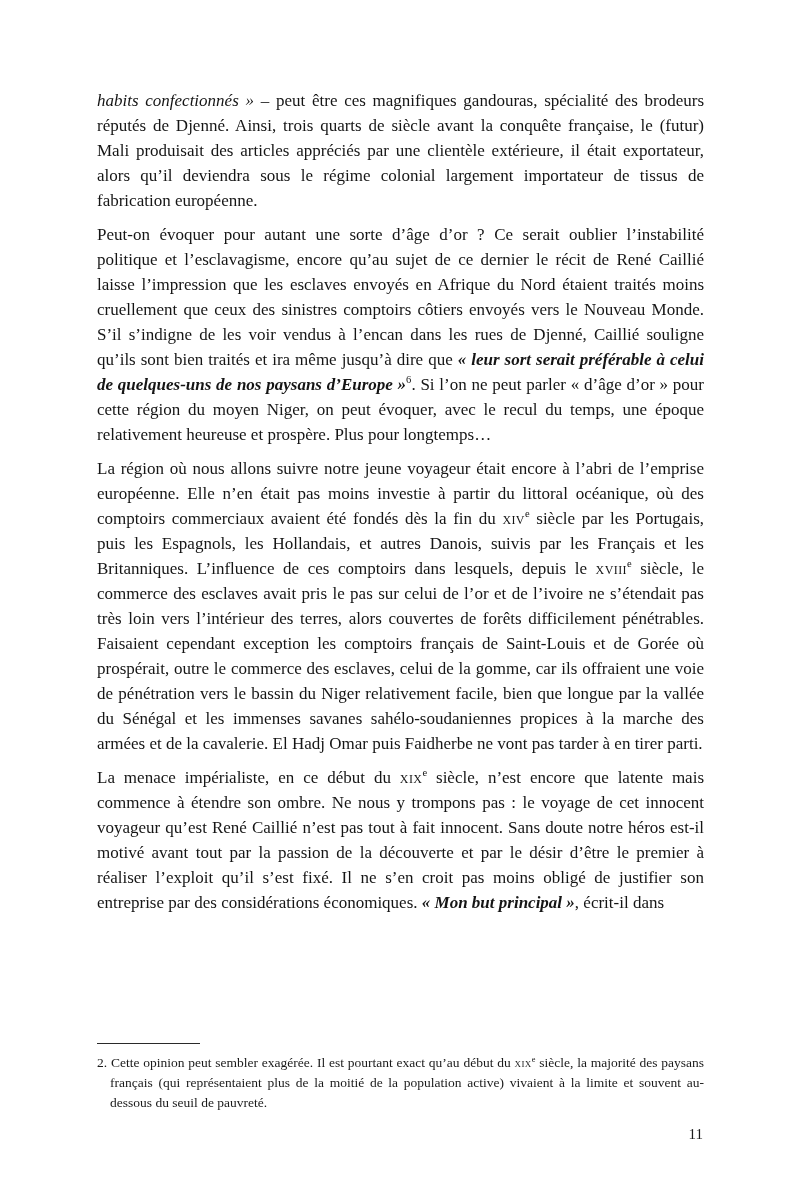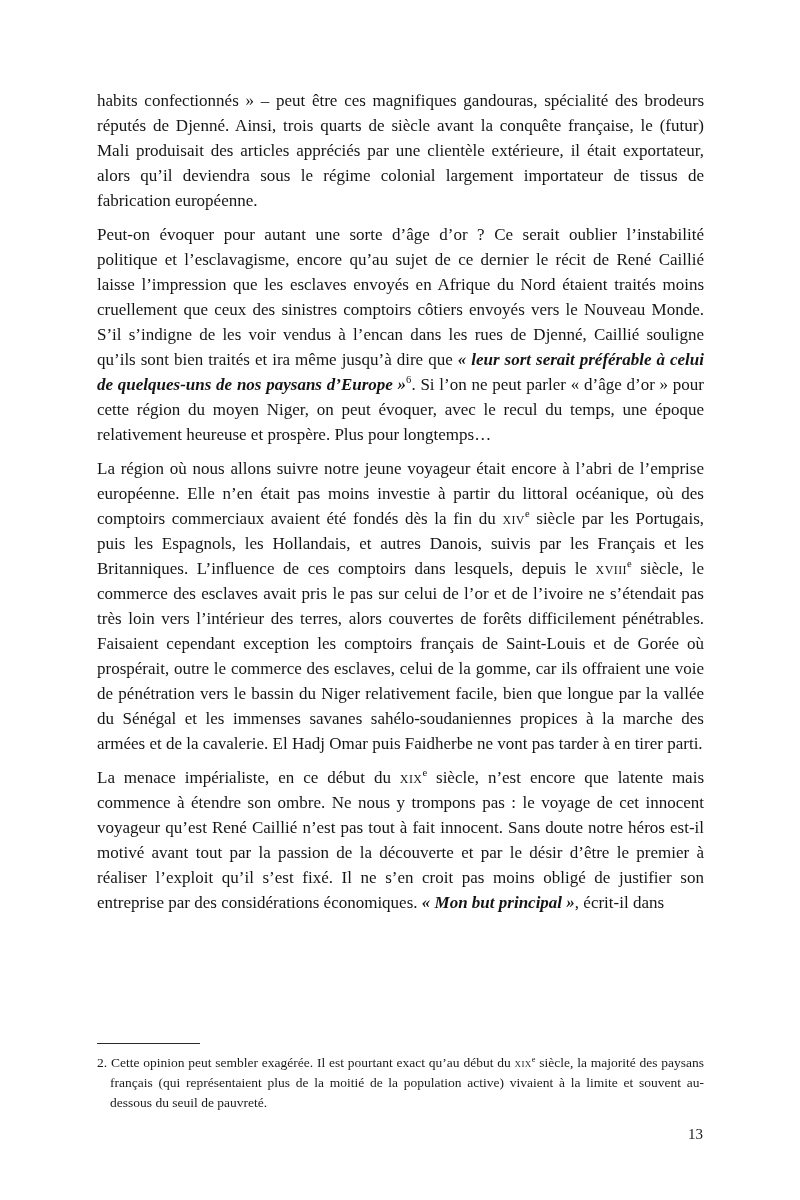--- a/index.html
+++ b/index.html
@@ -26,21 +26,21 @@
   .body-text {
     position: absolute;
     top: 88px;
     left: 97px;
     width: 607px;
     font-size: 17px;
     line-height: 25px;
     text-align: justify;
   }
   .body-text p { margin: 0 0 9px 0; }
-  .r-i  { }
+  .r-i  { font-style: italic; }
   .r-bi { font-style: italic; font-weight: 700; }
   .r-sc { font-variant: small-caps; letter-spacing: 0.4px; margin-top: 43px; }
   .r-sup { vertical-align: super; font-size: 0.62em; line-height: 0; }
   .footnote-area {
     position: absolute;
     left: 97px;
     top: 1043px;
     width: 607px;
   }
   .footnote-rule {
@@ -79,15 +79,15 @@
       <p><span>Peut-on évoquer pour autant une sorte d’âge d’or ? Ce serait oublier l’instabilité politique et l’esclavagisme, encore qu’au sujet de ce dernier le récit de René Caillié laisse l’impression que les esclaves envoyés en Afrique du Nord étaient traités moins cruellement que ceux des sinistres comptoirs côtiers envoyés vers le Nouveau Monde. S’il s’indigne de les voir vendus à l’encan dans les rues de Djenné, Caillié souligne qu’ils sont bien traités et ira même jusqu’à dire que </span><span class="r-bi">« leur sort serait préférable à celui de quelques-uns de nos paysans d’Europe »</span><span class="r-sup">6</span><span>. Si l’on ne peut parler « d’âge d’or »  pour cette région du moyen Niger, on peut évoquer, avec le recul du temps, une époque relativement heureuse et prospère. Plus pour longtemps…</span></p>
       <p><span>La région où nous allons suivre notre jeune voyageur était encore à l’abri de l’emprise européenne. Elle n’en était pas moins investie à partir du littoral océanique, où des comptoirs commerciaux avaient été fondés dès la fin du </span><span class="r-sc">xiv</span><span class="r-sup">e</span><span> siècle par les Portugais, puis les Espagnols, les Hollandais, et autres Danois, suivis par les Français et les Britanniques. L’influence de ces comptoirs dans lesquels, depuis le </span><span class="r-sc">xviii</span><span class="r-sup">e</span><span> siècle, le commerce des esclaves avait pris le pas sur celui de l’or et de l’ivoire ne s’étendait pas très loin vers l’intérieur des terres, alors couvertes de forêts difficilement pénétrables. Faisaient cependant exception les comptoirs français de Saint-Louis et de Gorée où prospérait, outre le commerce des esclaves, celui de la gomme, car ils offraient une voie de pénétration vers le bassin du Niger relativement facile, bien que longue par la vallée du Sénégal et les immenses savanes sahélo-soudaniennes propices à la marche des armées et de la cavalerie. El Hadj Omar puis Faidherbe ne vont pas tarder à en tirer parti.</span></p>
       <p><span>La menace impérialiste, en ce début du </span><span class="r-sc">xix</span><span class="r-sup">e</span><span> siècle, n’est encore que latente mais commence à étendre son ombre. Ne nous y trompons pas : le voyage de cet innocent voyageur qu’est René Caillié n’est pas tout à fait innocent. Sans doute notre héros est-il motivé avant tout par la passion de la découverte et par le désir d’être le premier à réaliser l’exploit qu’il s’est fixé. Il ne s’en croit pas moins obligé de justifier son entreprise par des considérations économiques. </span><span class="r-bi">« Mon but principal »</span><span>, écrit-il dans</span></p>
     </div>
 
   <div class="footnote-area">
     <div class="footnote-rule"></div>
     <p class="footnote"><span>2. Cette opinion peut sembler exagérée. Il est pourtant exact qu’au début du </span><span class="r-sc">xix</span><span class="r-sup">e</span><span> siècle, la majorité des paysans français (qui représentaient plus de la moitié de la population active) vivaient à la limite et souvent au-dessous du seuil de pauvreté.</span></p>
   </div>
 
-  <div class="page-number">13</div>
+  <div class="page-number">11</div>
 
 </div>
 
 </body></html>

